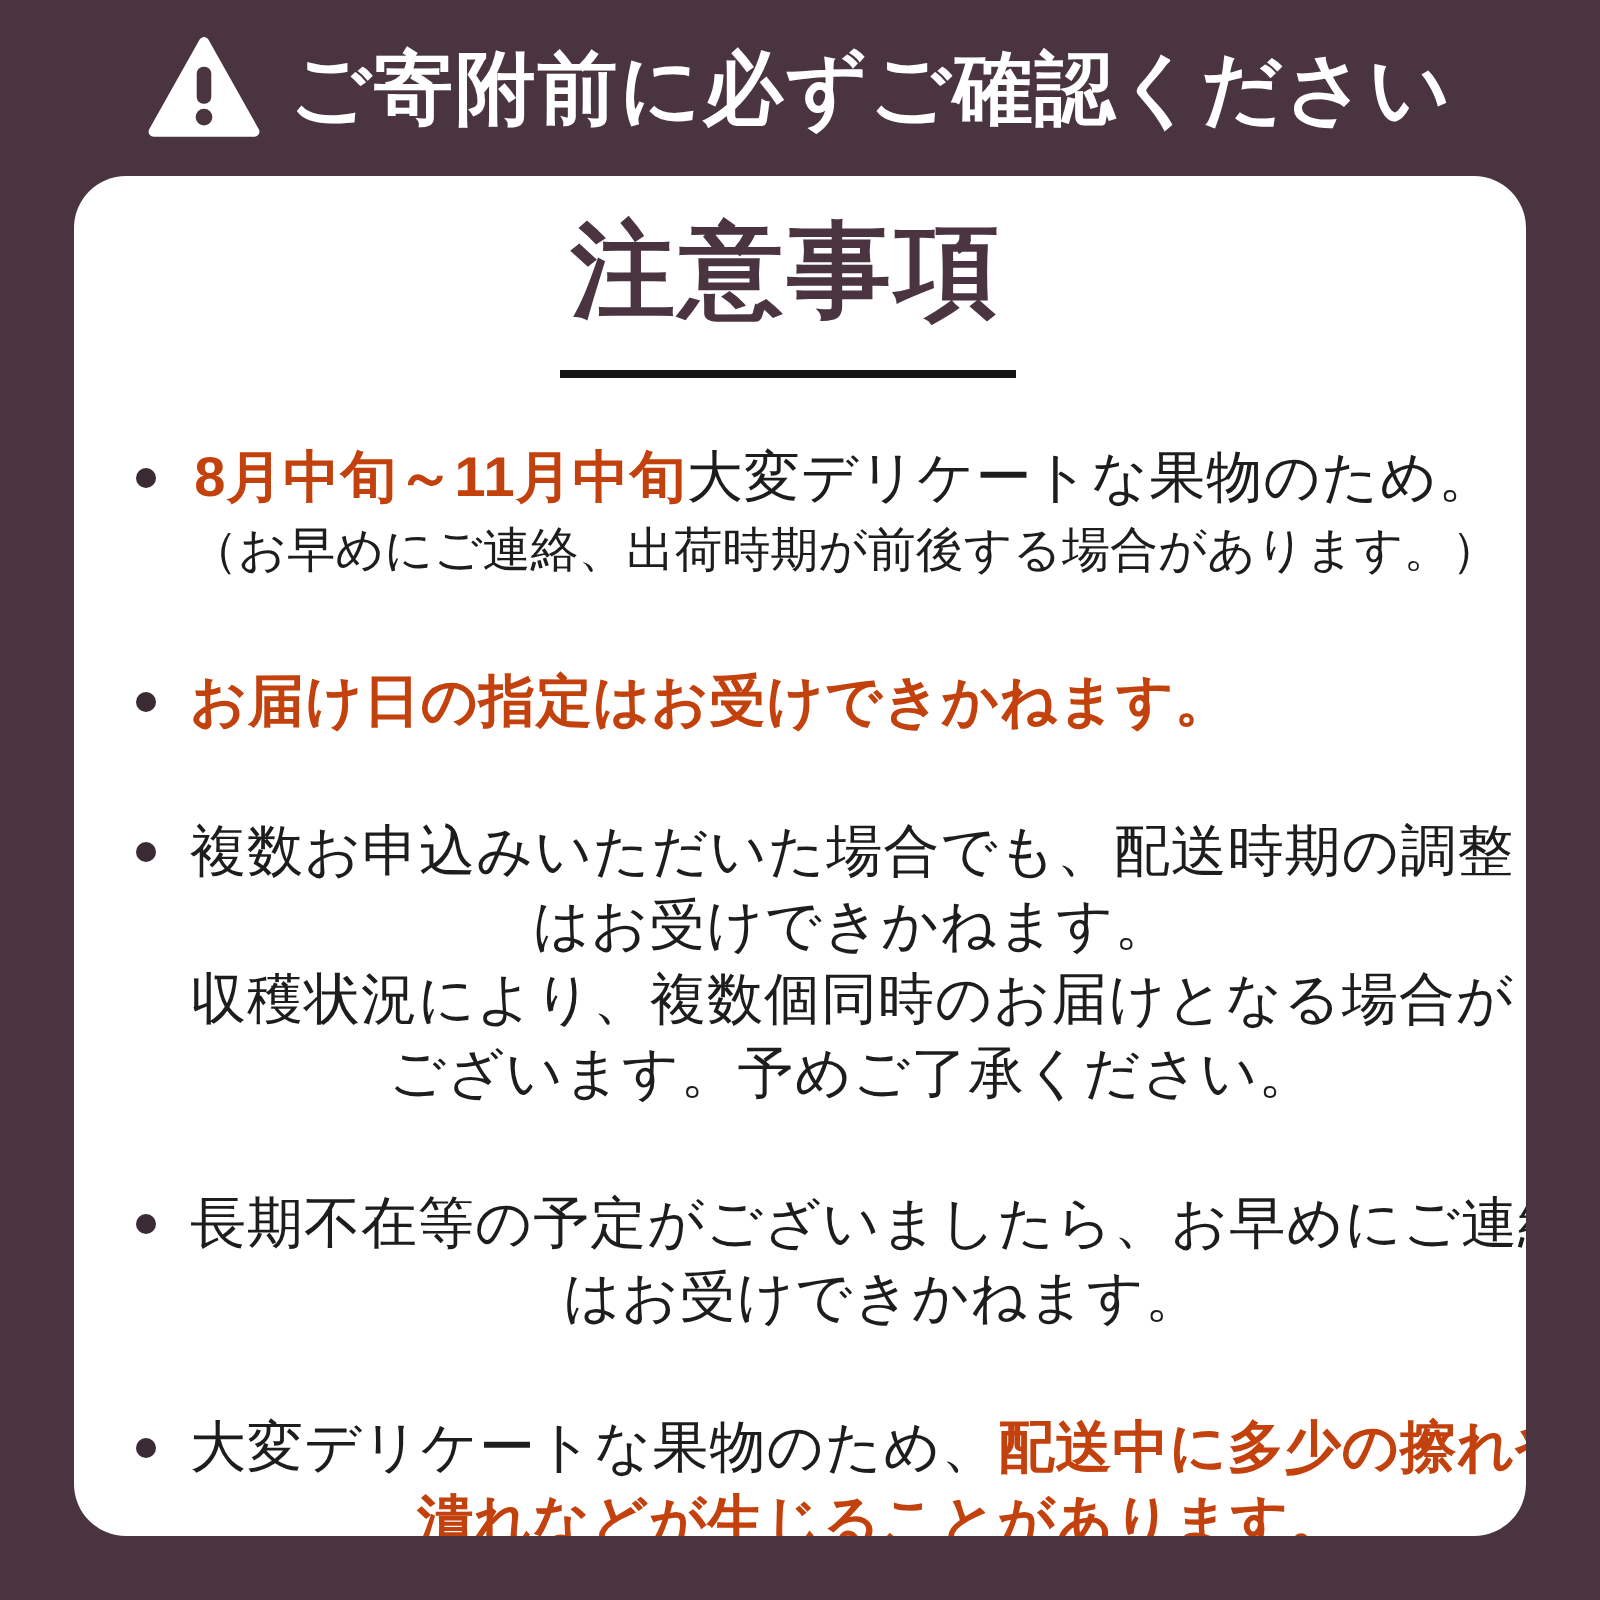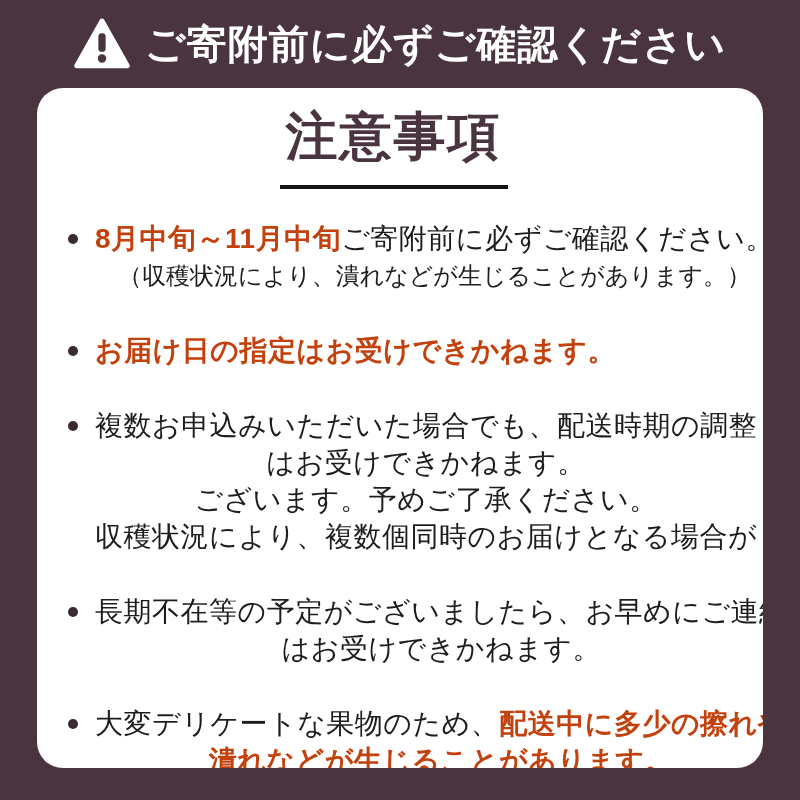--- a/index.html
+++ b/index.html
@@ -125,41 +125,41 @@
   </header>
 
   <main class="panel">
     <h2 class="panel-title">注意事項</h2>
     <ul class="notice-list">
         <li class="bullet-item">
           <span class="dot-col">
             <span class="dot"></span>
           </span>
           <div class="bullet-text">
-            <div class="line"><span class="run red">8月中旬～11月中旬</span><span class="run black">ご寄附前に必ずご確認ください。</span></div>
-            <div class="line paren"><span class="run black">（収穫状況により、潰れなどが生じることがあります。）</span></div>
+            <div class="line"><span class="run red">8月中旬～11月中旬</span><span class="run black">大変デリケートな果物のため。</span></div>
+            <div class="line paren"><span class="run black">（お早めにご連絡、出荷時期が前後する場合があります。）</span></div>
           </div>
         </li>
         <li class="bullet-item">
           <span class="dot-col">
             <span class="dot"></span>
           </span>
           <div class="bullet-text">
             <div class="line"><span class="run red">お届け日の指定はお受けできかねます。</span></div>
           </div>
         </li>
         <li class="bullet-item">
           <span class="dot-col">
             <span class="dot"></span>
           </span>
           <div class="bullet-text">
             <div class="line"><span class="run black">複数お申込みいただいた場合でも、配送時期の調整</span></div>
             <div class="line"><span class="run black">はお受けできかねます。</span></div>
+            <div class="line"><span class="run black">収穫状況により、複数個同時のお届けとなる場合が</span></div>
             <div class="line"><span class="run black">ございます。予めご了承ください。</span></div>
-            <div class="line"><span class="run black">収穫状況により、複数個同時のお届けとなる場合が</span></div>
           </div>
         </li>
         <li class="bullet-item">
           <span class="dot-col">
             <span class="dot"></span>
           </span>
           <div class="bullet-text">
             <div class="line"><span class="run black">長期不在等の予定がございましたら、お早めにご連絡</span></div>
             <div class="line"><span class="run black">はお受けできかねます。</span></div>
           </div>

